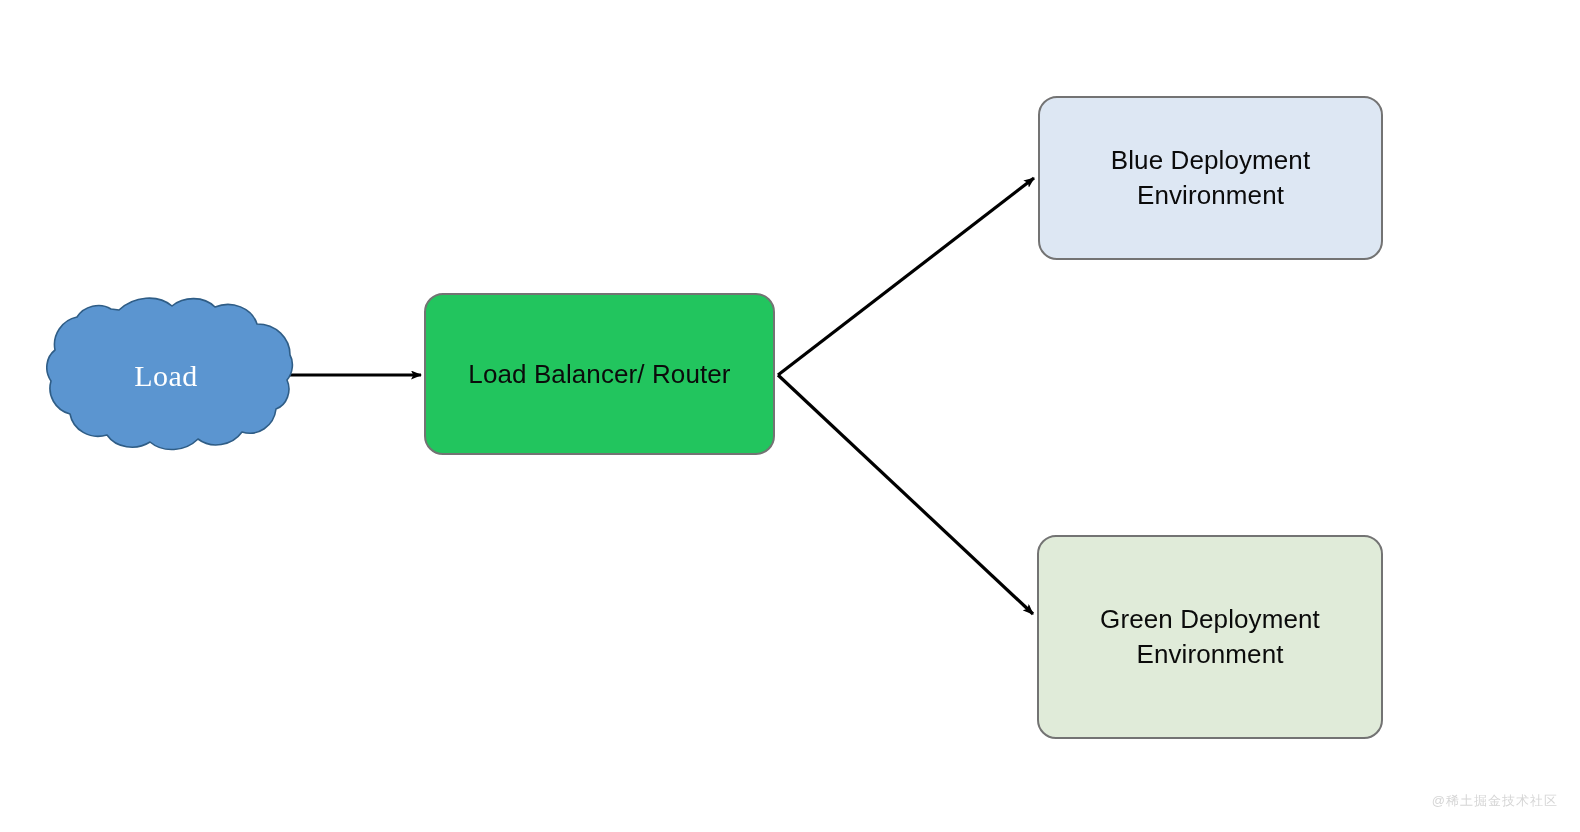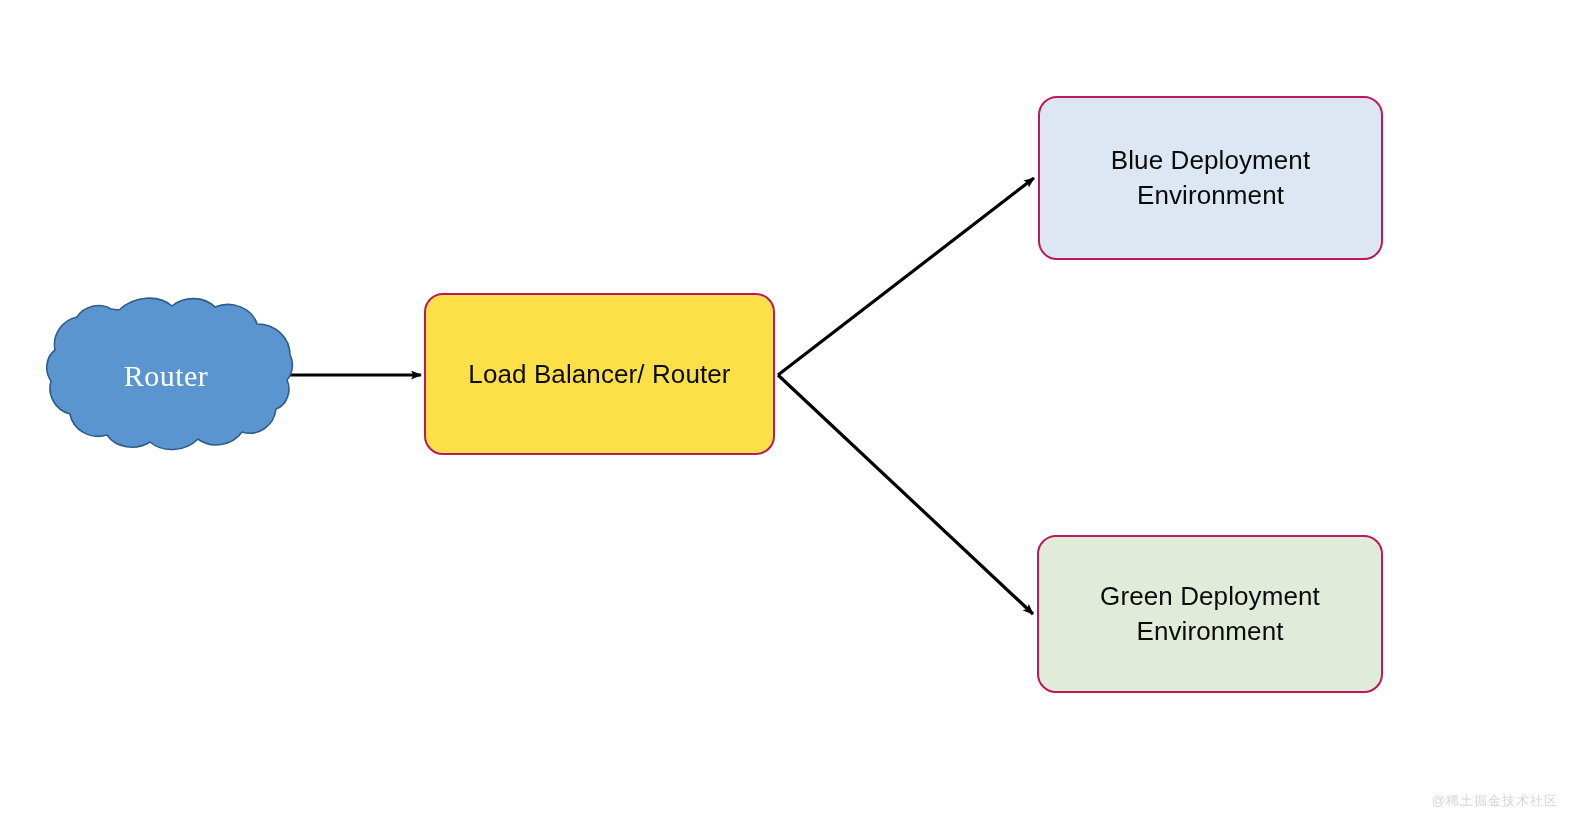--- a/index.html
+++ b/index.html
@@ -31,51 +31,51 @@
     box-sizing: border-box;
     display: flex;
     align-items: center;
     justify-content: center;
     text-align: center;
   }
 
   
   .box {
     border-radius: 19px;
-    border: 2px solid #be185d;
+    border: 2px solid #737373;
   }
   .box .label {
     font-size: 26px;
     line-height: 1.33;
     color: #0b0b0b;
     font-weight: 400;
     letter-spacing: 0.1px;
     padding: 0 14px;
     white-space: pre-line;
   }
 
   #node-load-balancer {
     left: 424px;
     top: 293px;
     width: 351px;
     height: 162px;
-    background: #fde047;
+    background: #22c55e;
   }
   #node-blue-env {
     left: 1038px;
     top: 96px;
     width: 345px;
     height: 164px;
     background: #dde7f3;
   }
   #node-green-env {
     left: 1037px;
     top: 535px;
     width: 346px;
-    height: 158px;
+    height: 204px;
     background: #e0ebd9;
   }
 
   
   #node-users {
     left: 46px;
     top: 296px;
     width: 248px;
     height: 158px;
   }
@@ -140,21 +140,21 @@
                C186,150 165,153 152,143
                C139,156 117,157 104,146
                C90,155 70,152 61,139
                C44,144 27,134 24,118
                C9,114 1,99 5,85
                C-2,75 0,61 9,54
                C6,39 16,24 31,21
                C38,10 54,6 65,13
                Z" fill="#5b95d0" stroke="#2f5d86" stroke-width="1.6" stroke-linejoin="round"></path>
     </svg>
-    <span class="label">Router</span>
+    <span class="label">Load</span>
   </div>
 
   <div class="node box" id="node-load-balancer">
     <span class="label">Load Balancer/ Router</span>
   </div>
 
   <div class="node box" id="node-blue-env">
     <span class="label">Blue Deployment
 Environment</span>
   </div>

